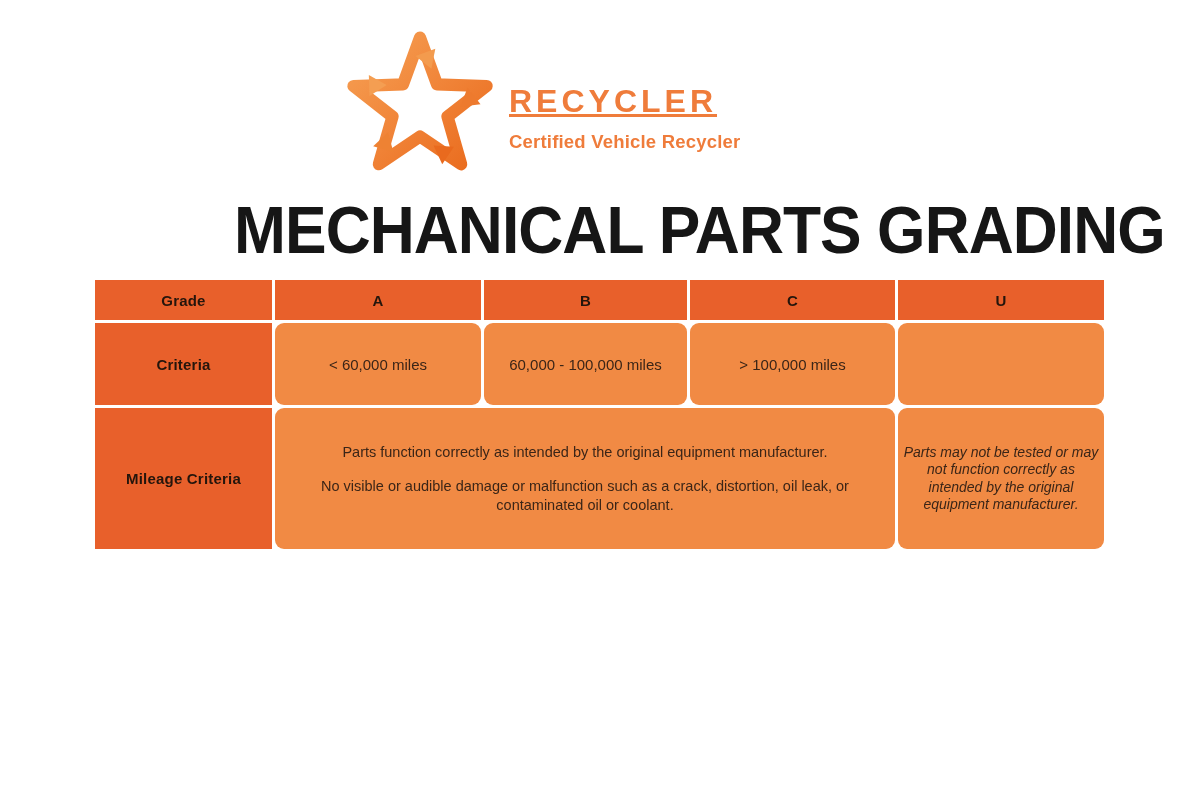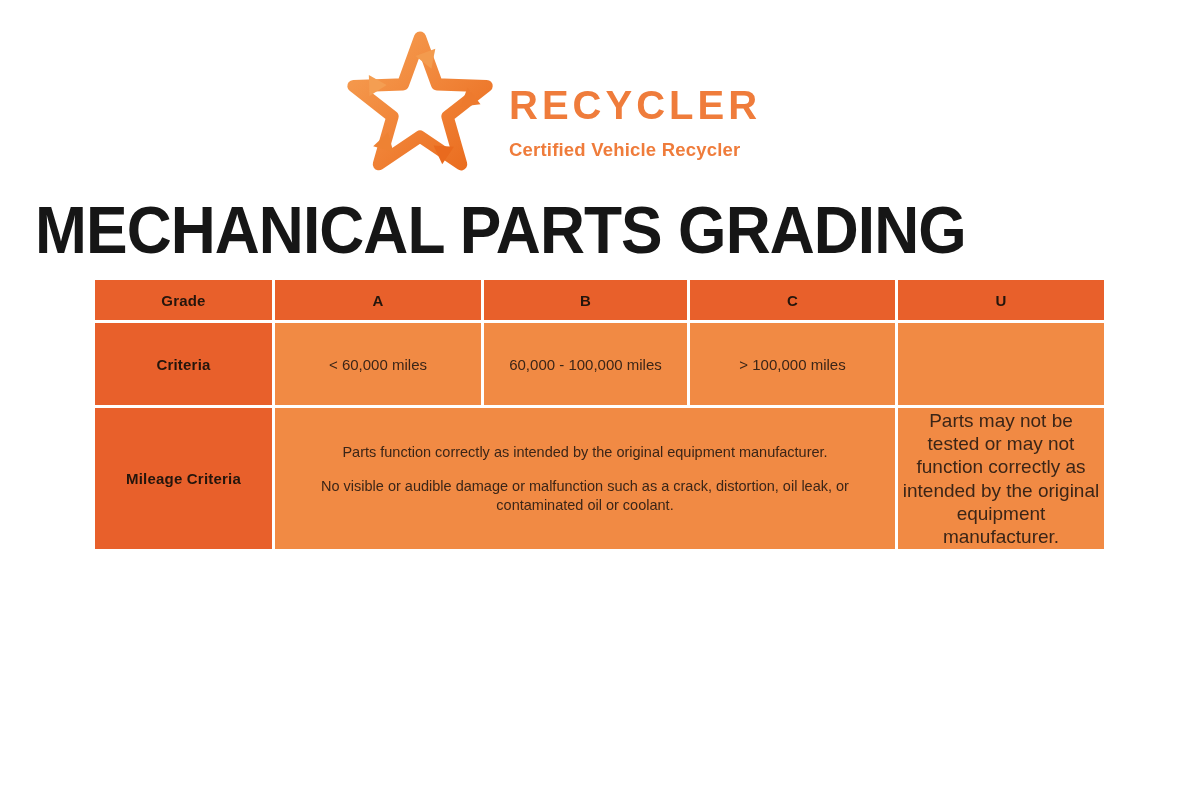--- a/index.html
+++ b/index.html
@@ -19,32 +19,32 @@
     position:relative;
     overflow:hidden;
   }
   .page{position:absolute;inset:0;background:#fff;}
 
   
   .logo{position:absolute;left:341px;top:28px;display:flex;align-items:flex-start;}
   .logo svg{display:block;}
   .logo-text{margin-left:10px;margin-top:57px;}
   .brand{
-    font-size:40px;font-weight:700;letter-spacing:4px;
-    color:var(--logo-orange);line-height:1;
+    font-size:32px;font-weight:700;letter-spacing:4px;
+    color:var(--logo-orange);line-height:1;text-decoration:underline;
   }
   .tagline{
     font-size:18.5px;font-weight:700;letter-spacing:0.2px;
     color:var(--logo-orange);margin-top:16px;line-height:1;
   }
 
   
   .title{
     position:absolute;top:196px;left:0;width:100%;
-    text-align:left;line-height:1;white-space:nowrap;text-decoration:underline;
+    text-align:right;line-height:1;white-space:nowrap;text-decoration:underline;
   }
   .title span{
     display:inline-block;
     font-size:67px;font-weight:700;letter-spacing:-1px;
     color:var(--title-color);
     transform:scaleX(0.93);transform-origin:center;
   }
 
   
   .grading-table{
@@ -54,34 +54,35 @@
     grid-template-columns:177px 206px 203px 205px 206px;
     grid-template-rows:40px 82px 141px;
     gap:3px;
     background:var(--table-border);
   }
   .cell{
     display:flex;align-items:center;justify-content:center;
     text-align:center;
   }
   .cell.dark{background:var(--dark-orange);}
-  .cell.light{background:var(--light-orange);}
+  .cell.light{background:var(--light-orange);border-radius:9px;}
   .cell.th{font-weight:700;font-size:15px;color:var(--label-text);letter-spacing:0.2px;}
   .cell.rowlabel{font-weight:700;font-size:15px;color:var(--label-text);letter-spacing:0.2px;}
   .cell.td{font-size:15px;color:var(--body-text);}
   .cell.quality-abc{
     grid-column:2 / span 3;
     flex-direction:column;
     font-size:14.5px;line-height:1.25;color:var(--body-text);
     padding:0 10px;
   }
   .cell.quality-abc p + p{margin-top:16px;}
   .cell.quality-u{
-    font-size:19px;line-height:1.22;color:var(--body-text);
+    font-size:14px;line-height:1.22;color:var(--body-text);
     padding:0 4px;
+    font-style:italic;
   }
 </style>
 </head>
 <body>
 
 <div class="page">
 
   <header class="logo">
     <svg width="158" height="147" viewBox="-5 -6 180 168" xmlns="http://www.w3.org/2000/svg" aria-hidden="true">
       <defs>

